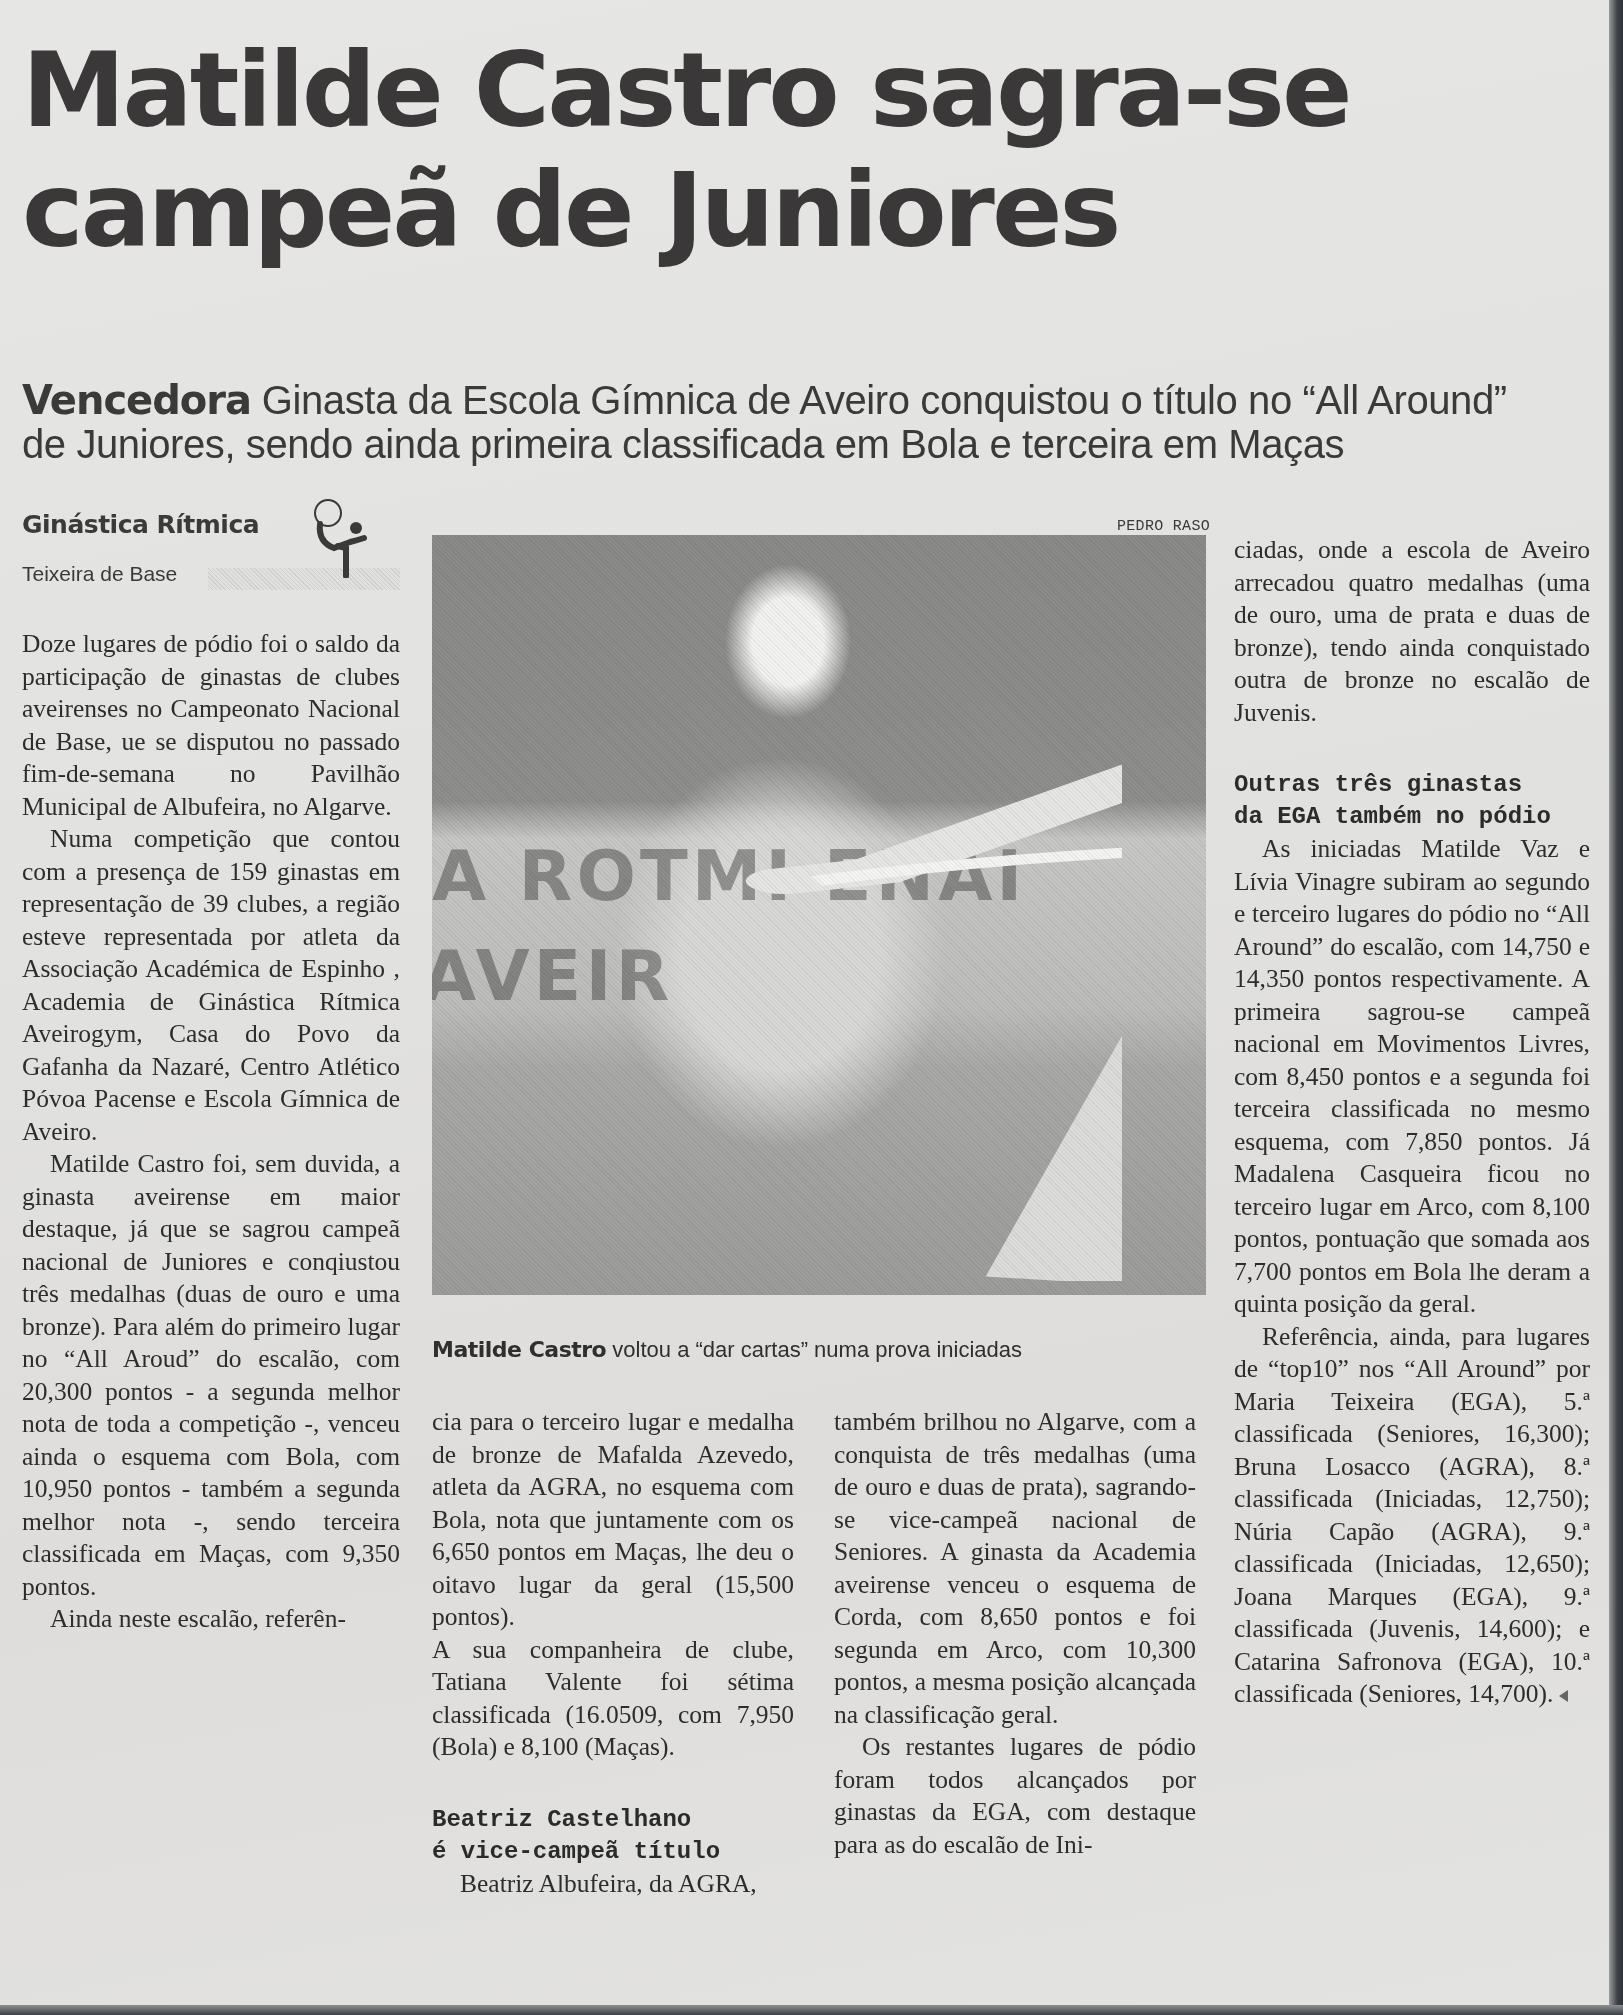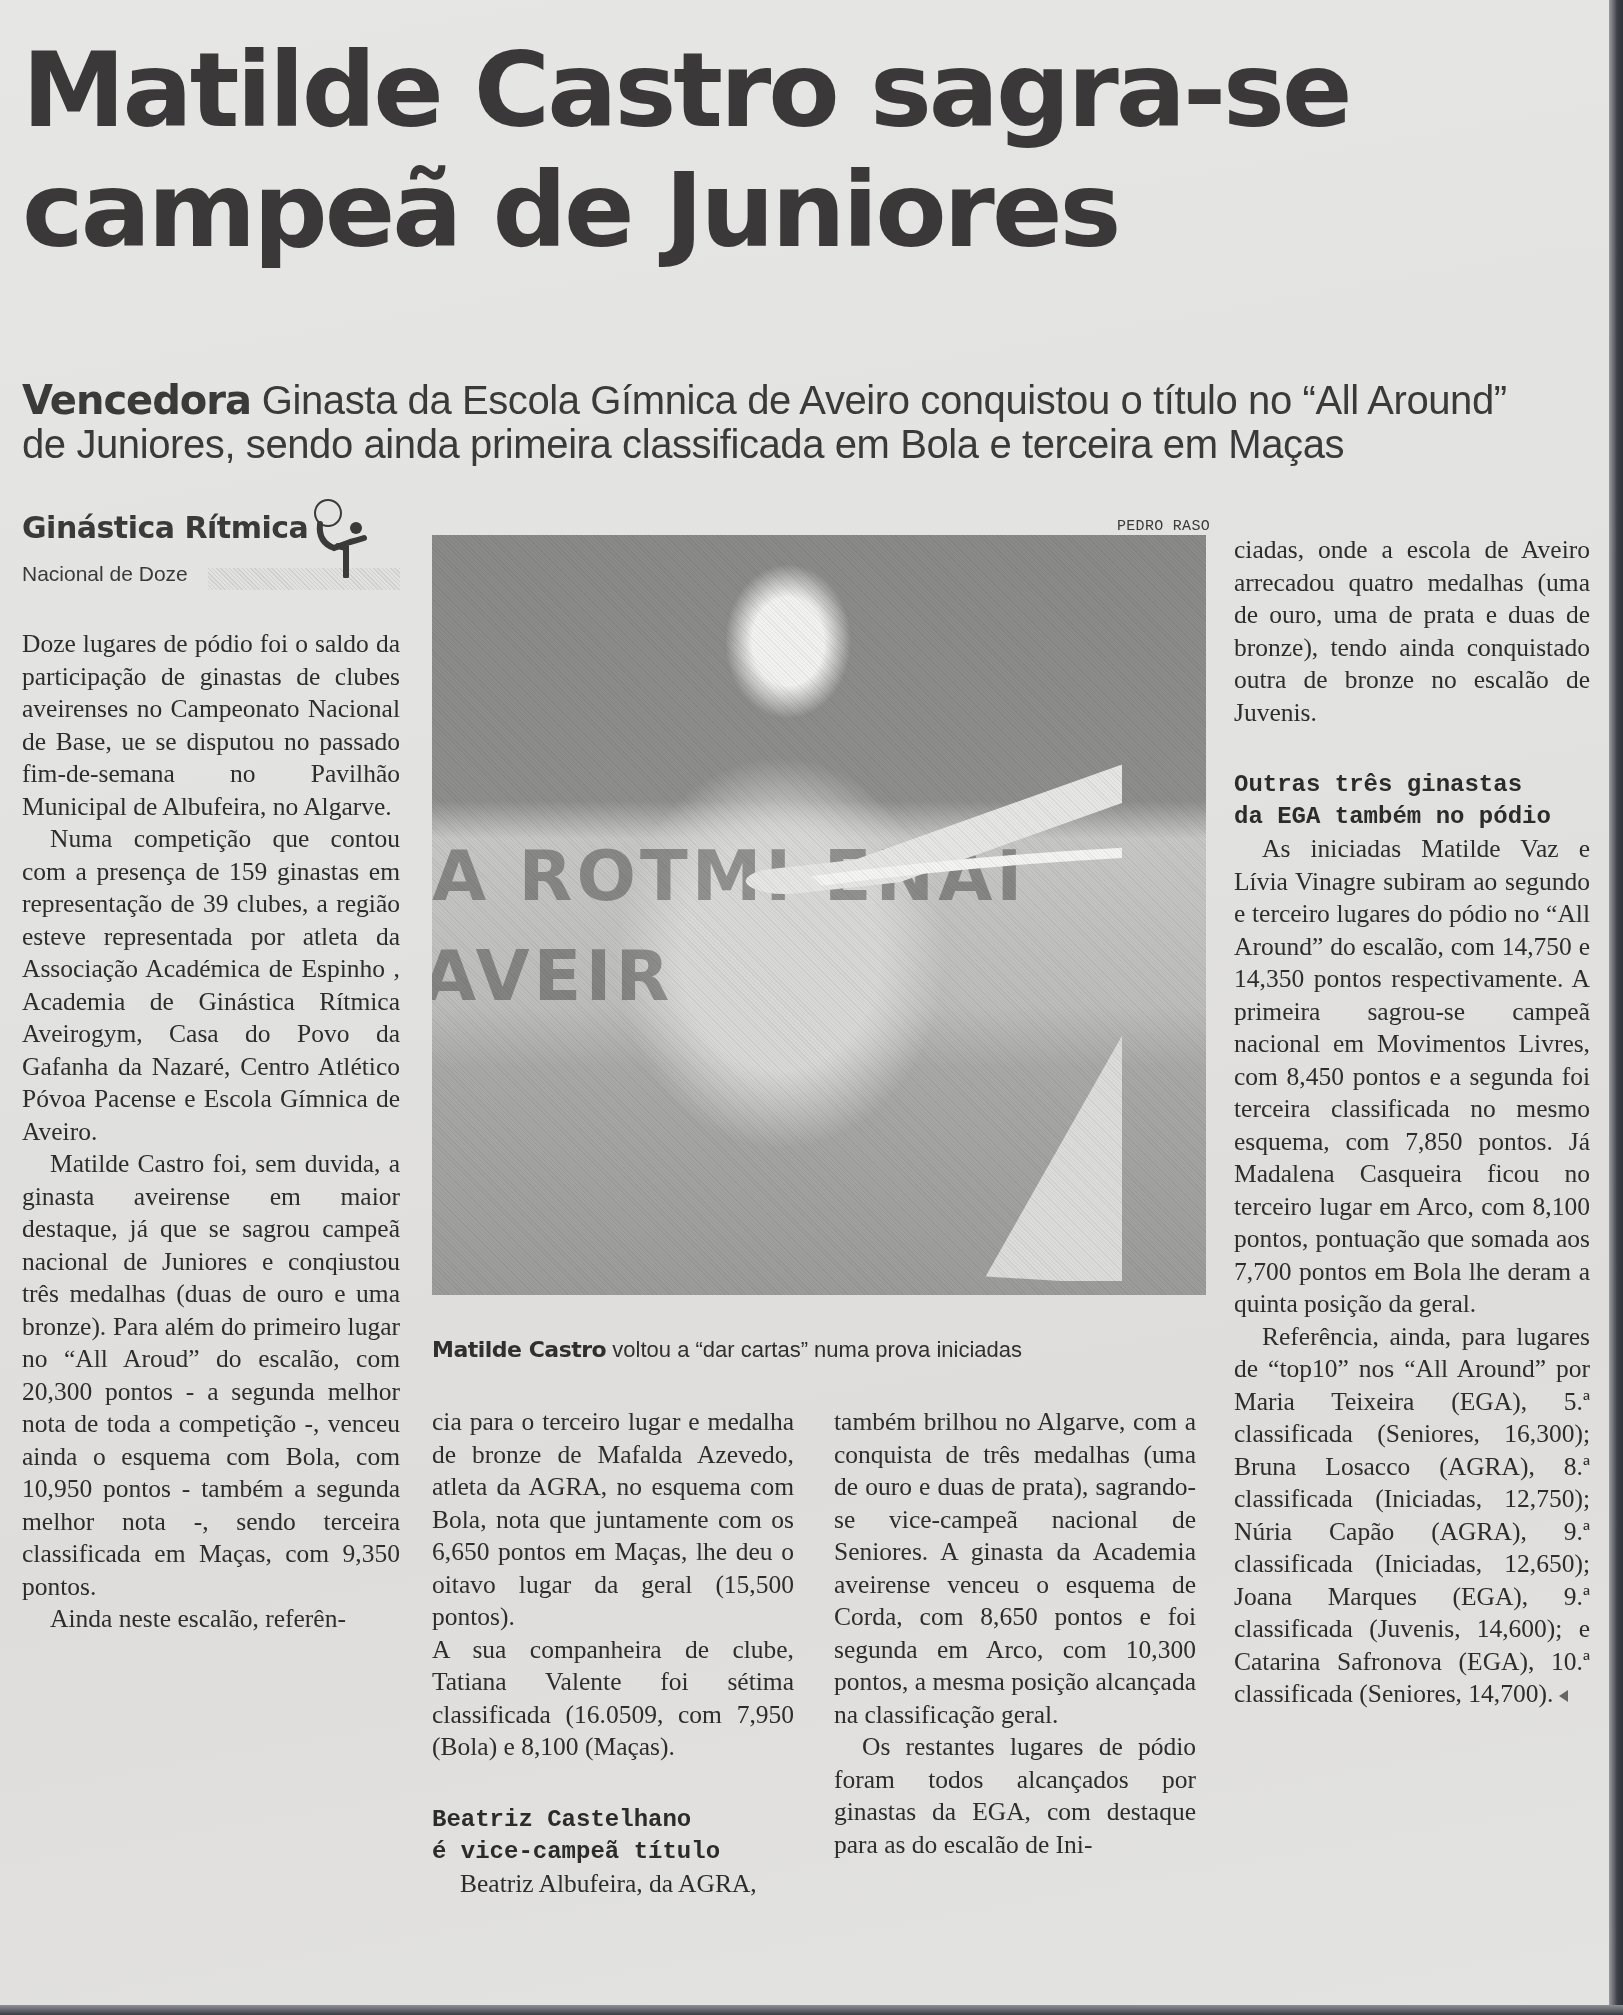--- a/index.html
+++ b/index.html
@@ -30,21 +30,21 @@
   .standfirst {
     position:absolute; left:22px; top:378px; width:1600px;
     font-family:"Liberation Sans", sans-serif;
     font-size:40px; line-height:44px; color:#3a3a3a;
     white-space:nowrap; letter-spacing:-0.4px;
   }
   .standfirst .kicker { font-family:"DejaVu Sans", sans-serif; font-weight:bold; letter-spacing:-1px; }
   .section-label {
     position:absolute; left:22px; top:510px;
     font-family:"DejaVu Sans", sans-serif; font-weight:bold;
-    font-size:30px; color:#3a3a3a; letter-spacing:-0.5px;
+    font-size:25px; color:#3a3a3a; letter-spacing:-0.5px;
   }
   .section-sub {
     position:absolute; left:22px; top:562px;
     font-family:"Liberation Sans", sans-serif; font-size:21px; color:#3a3a3a;
   }
   .gym-icon { position:absolute; left:310px; top:496px; width:68px; height:82px; }
   .section-rule {
     position:absolute; left:208px; top:568px; width:192px; height:22px;
     background:repeating-linear-gradient(45deg,#cfcfcd 0 1px,#e1e1df 1px 3px);
   }
@@ -108,21 +108,21 @@
 </h1>
 
 <div class="standfirst">
   <span class="kicker">Vencedora</span>
   <span>Ginasta da Escola Gímnica de Aveiro conquistou o título no “All Around”</span><br>
   <span>de Juniores, sendo ainda primeira classificada em Bola e terceira em Maças</span>
 </div>
 
 <div class="section-label">Ginástica Rítmica</div>
 <div class="section-rule"></div>
-<div class="section-sub">Nacional de Doze</div>
+<div class="section-sub">Teixeira de Base</div>
 <svg class="gym-icon" viewBox="0 0 68 82">
   <circle cx="18" cy="17" r="13" fill="none" stroke="#3a3a3a" stroke-width="2"></circle>
   <circle cx="46" cy="32" r="6" fill="#3a3a3a"></circle>
   <path d="M10 28 Q8 46 24 52 L40 46 Q48 44 54 42" fill="none" stroke="#3a3a3a" stroke-width="6" stroke-linecap="round"></path>
   <path d="M28 50 L36 52 L36 80" fill="none" stroke="#3a3a3a" stroke-width="6" stroke-linecap="round"></path>
 </svg>
 
 <div class="photo-credit">PEDRO RASO</div>
 <div class="photo">
   <div class="banner-text" style="left:0px; top:300px;">A ROTMI   ENAI</div>

